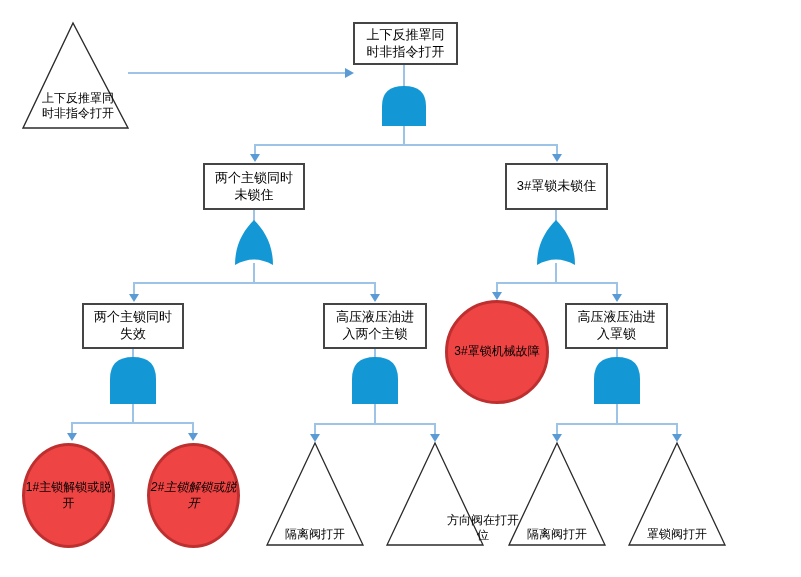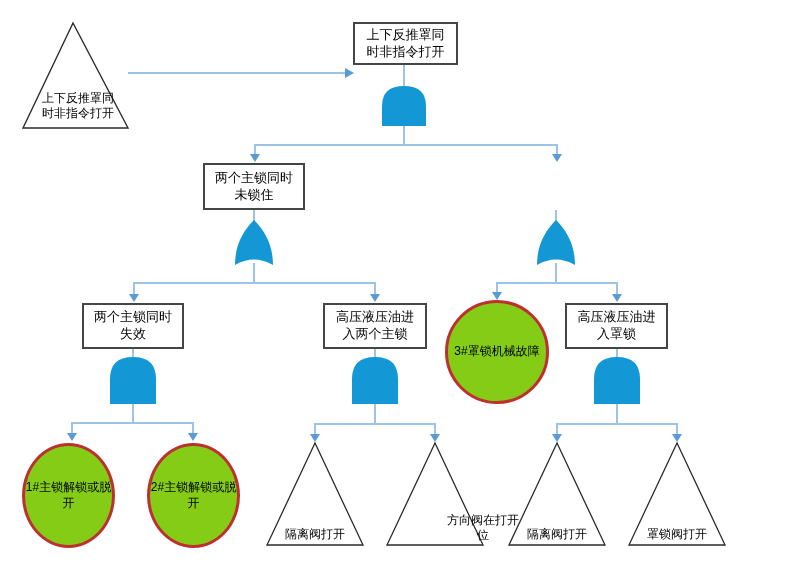--- a/index.html
+++ b/index.html
@@ -8,21 +8,21 @@
     font-family:"Liberation Sans",sans-serif;color:#000;
   }
   .abs{position:absolute;}
   .box{
     position:absolute;display:flex;align-items:center;justify-content:center;
     border:2px solid #454545;background:#fff;box-sizing:border-box;
     font-size:13px;line-height:1.28;text-align:center;white-space:pre-line;
   }
   .circle{
     position:absolute;display:flex;align-items:center;justify-content:center;
-    border:3px solid #BE3030;border-radius:50%;background:#84cc16;box-sizing:border-box;
+    border:3px solid #BE3030;border-radius:50%;background:#ef4444;box-sizing:border-box;
     font-size:12px;line-height:1.3;text-align:center;white-space:pre-line;
   }
   .tri-label{
     position:absolute;font-size:12px;line-height:1.25;text-align:center;white-space:pre-line;
   }
   svg{position:absolute;left:0;top:0;}
   .gate{position:absolute;}
 </style>
 </head>
 <body>
@@ -103,20 +103,23 @@
   </svg>
 
   <div class="box" style="left:203px;top:163px;width:102px;height:47px;">
     <span>两个主锁同时
 未锁住</span>
   </div>
   <svg class="gate" style="left:235px;top:220px;" width="38" height="45">
     <path d="M19,0 C29,10 38,24 38,45 Q19,34 0,45 C0,24 9,10 19,0 Z" fill="#1498D5"></path>
   </svg>
 
+  <div class="box" style="left:505px;top:163px;width:103px;height:47px;">
+    <span>3#罩锁未锁住</span>
+  </div>
   <svg class="gate" style="left:537px;top:220px;" width="38" height="45">
     <path d="M19,0 C29,10 38,24 38,45 Q19,34 0,45 C0,24 9,10 19,0 Z" fill="#1498D5"></path>
   </svg>
 
   <div class="box" style="left:82px;top:303px;width:102px;height:46px;">
     <span>两个主锁同时
 失效</span>
   </div>
   <svg class="gate" style="left:110px;top:357px;" width="46" height="47">
     <path d="M0,47 L0,22 Q0,0 23,0 Q46,0 46,22 L46,47 Z" fill="#1498D5"></path>
@@ -139,21 +142,21 @@
 入罩锁</span>
   </div>
   <svg class="gate" style="left:594px;top:357px;" width="46" height="47">
     <path d="M0,47 L0,22 Q0,0 23,0 Q46,0 46,22 L46,47 Z" fill="#1498D5"></path>
   </svg>
 
   <div class="circle" style="left:22px;top:443px;width:93px;height:105px;align-items:center;">
     <span>1#主锁解锁或脱
 开</span>
   </div>
-  <div class="circle" style="left:147px;top:443px;width:93px;height:105px;">
+  <div class="circle" style="left:147px;top:443px;width:93px;height:105px;font-style:italic;">
     <span>2#主锁解锁或脱
 开</span>
   </div>
 
   <svg class="abs" style="left:264px;top:440px;" width="102" height="108">
     <polygon points="51,3 3,105 99,105" fill="#ffffff" stroke="#2b2b2b" stroke-width="1.3"></polygon>
   </svg>
   <div class="tri-label" style="left:272px;top:527px;width:86px;">隔离阀打开</div>
 
   <svg class="abs" style="left:384px;top:440px;" width="102" height="108">

